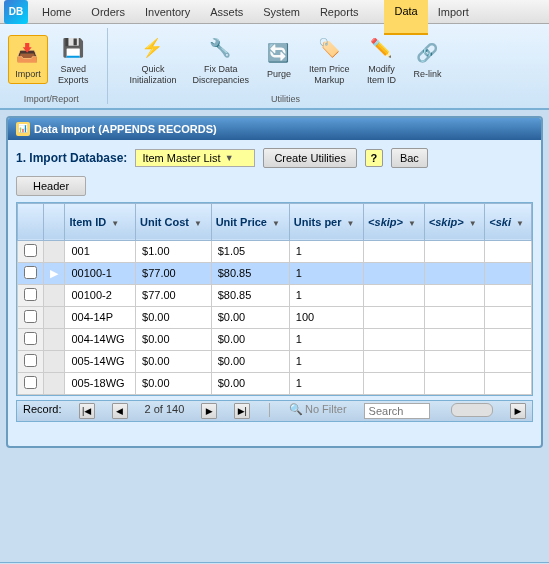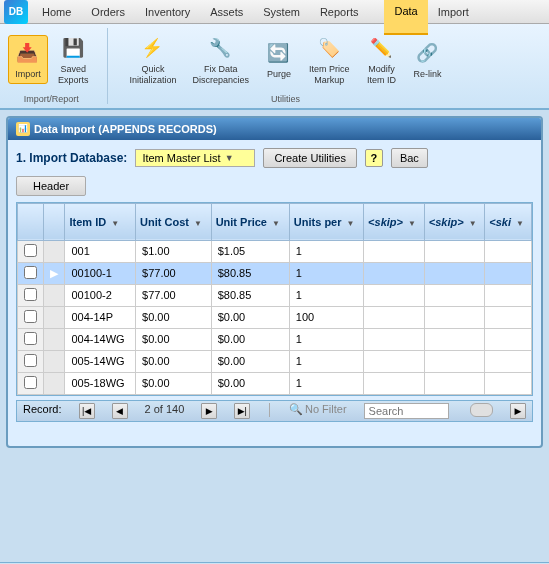--- a/index.html
+++ b/index.html
@@ -48,21 +48,21 @@
     .row-marker { width: 20px; background: #e8e8e8; border-right: 1px solid #ccc; text-align: center; }
     .row-marker.active { background: #336699; color: white; }
     .col-select { width: 20px; background: #f0f0f0; }
 
     
     .nav-bar { background: linear-gradient(to bottom, #d0e4f4, #b8d0e8); border: 1px solid #7ab0d4; padding: 2px 6px; display: flex; align-items: flex-start; gap: 17px; font-size: 11px; margin-bottom: 16px; }
     .nav-btn { background: linear-gradient(to bottom, #f0f0f0, #d8d8d8); border: 1px solid #999; width: 16px; height: 16px; display: flex; align-items: center; justify-content: center; font-size: 9px; cursor: pointer; border-radius: 1px; }
     .nav-info { font-size: 11px; color: #333; }
     .nav-separator { width: 1px; height: 14px; background: #aaa; margin: 0 2px; }
     .nav-filter { display: flex; align-items: center; gap: 2px; color: #888; font-size: 11px; }
-    .nav-search { border: 1px solid #aaa; padding: 1px 4px; font-size: 11px; width: 85px; }
+    .nav-search { border: 1px solid #aaa; padding: 1px 4px; font-size: 11px; width: 66px; }
     .nav-scroll { flex: 1; height: 14px; background: #e0e0e0; border: 1px solid #aaa; border-radius: 6px; margin-left: 4px; }
 
     
     .bottom-bar { background: linear-gradient(to bottom, #d0e4f4, #b8d0e8); border-top: 1px solid #7ab0d4; padding: 4px 6px; display: flex; align-items: center; gap: 6px; }
 
     .skip-col { color: #888; font-style: italic; }
   </style>
 </head>
 <body>
 

